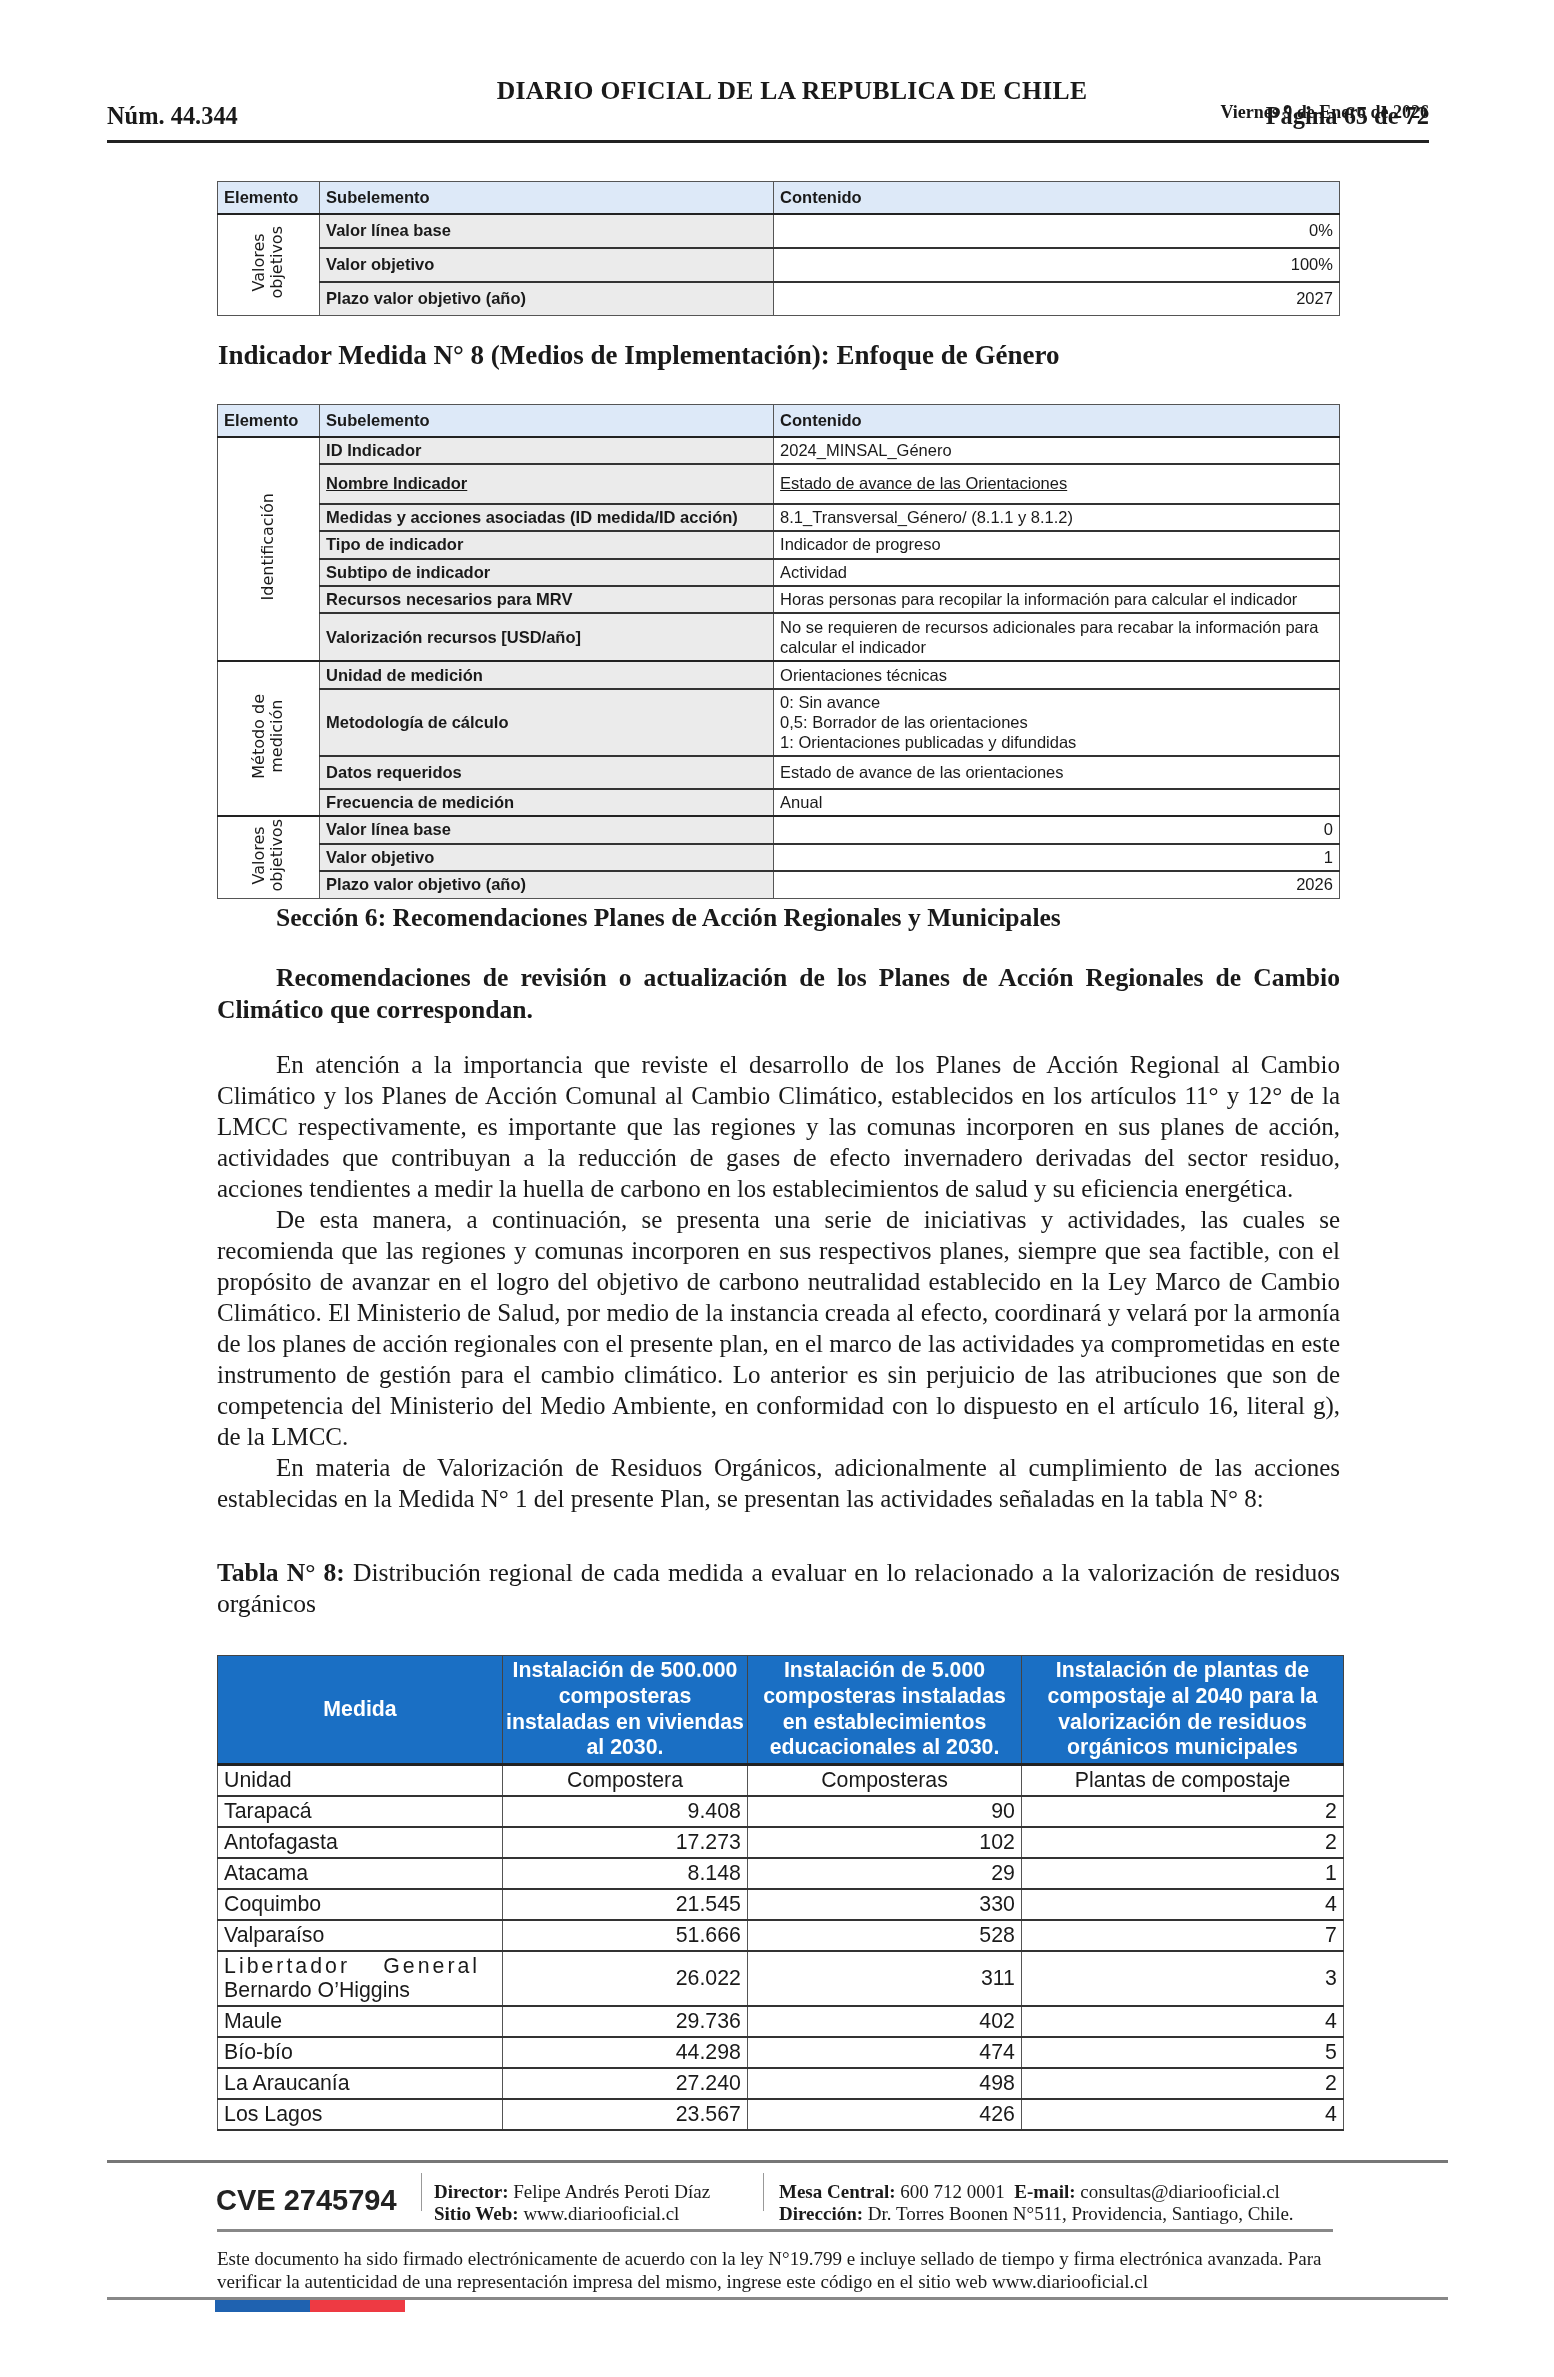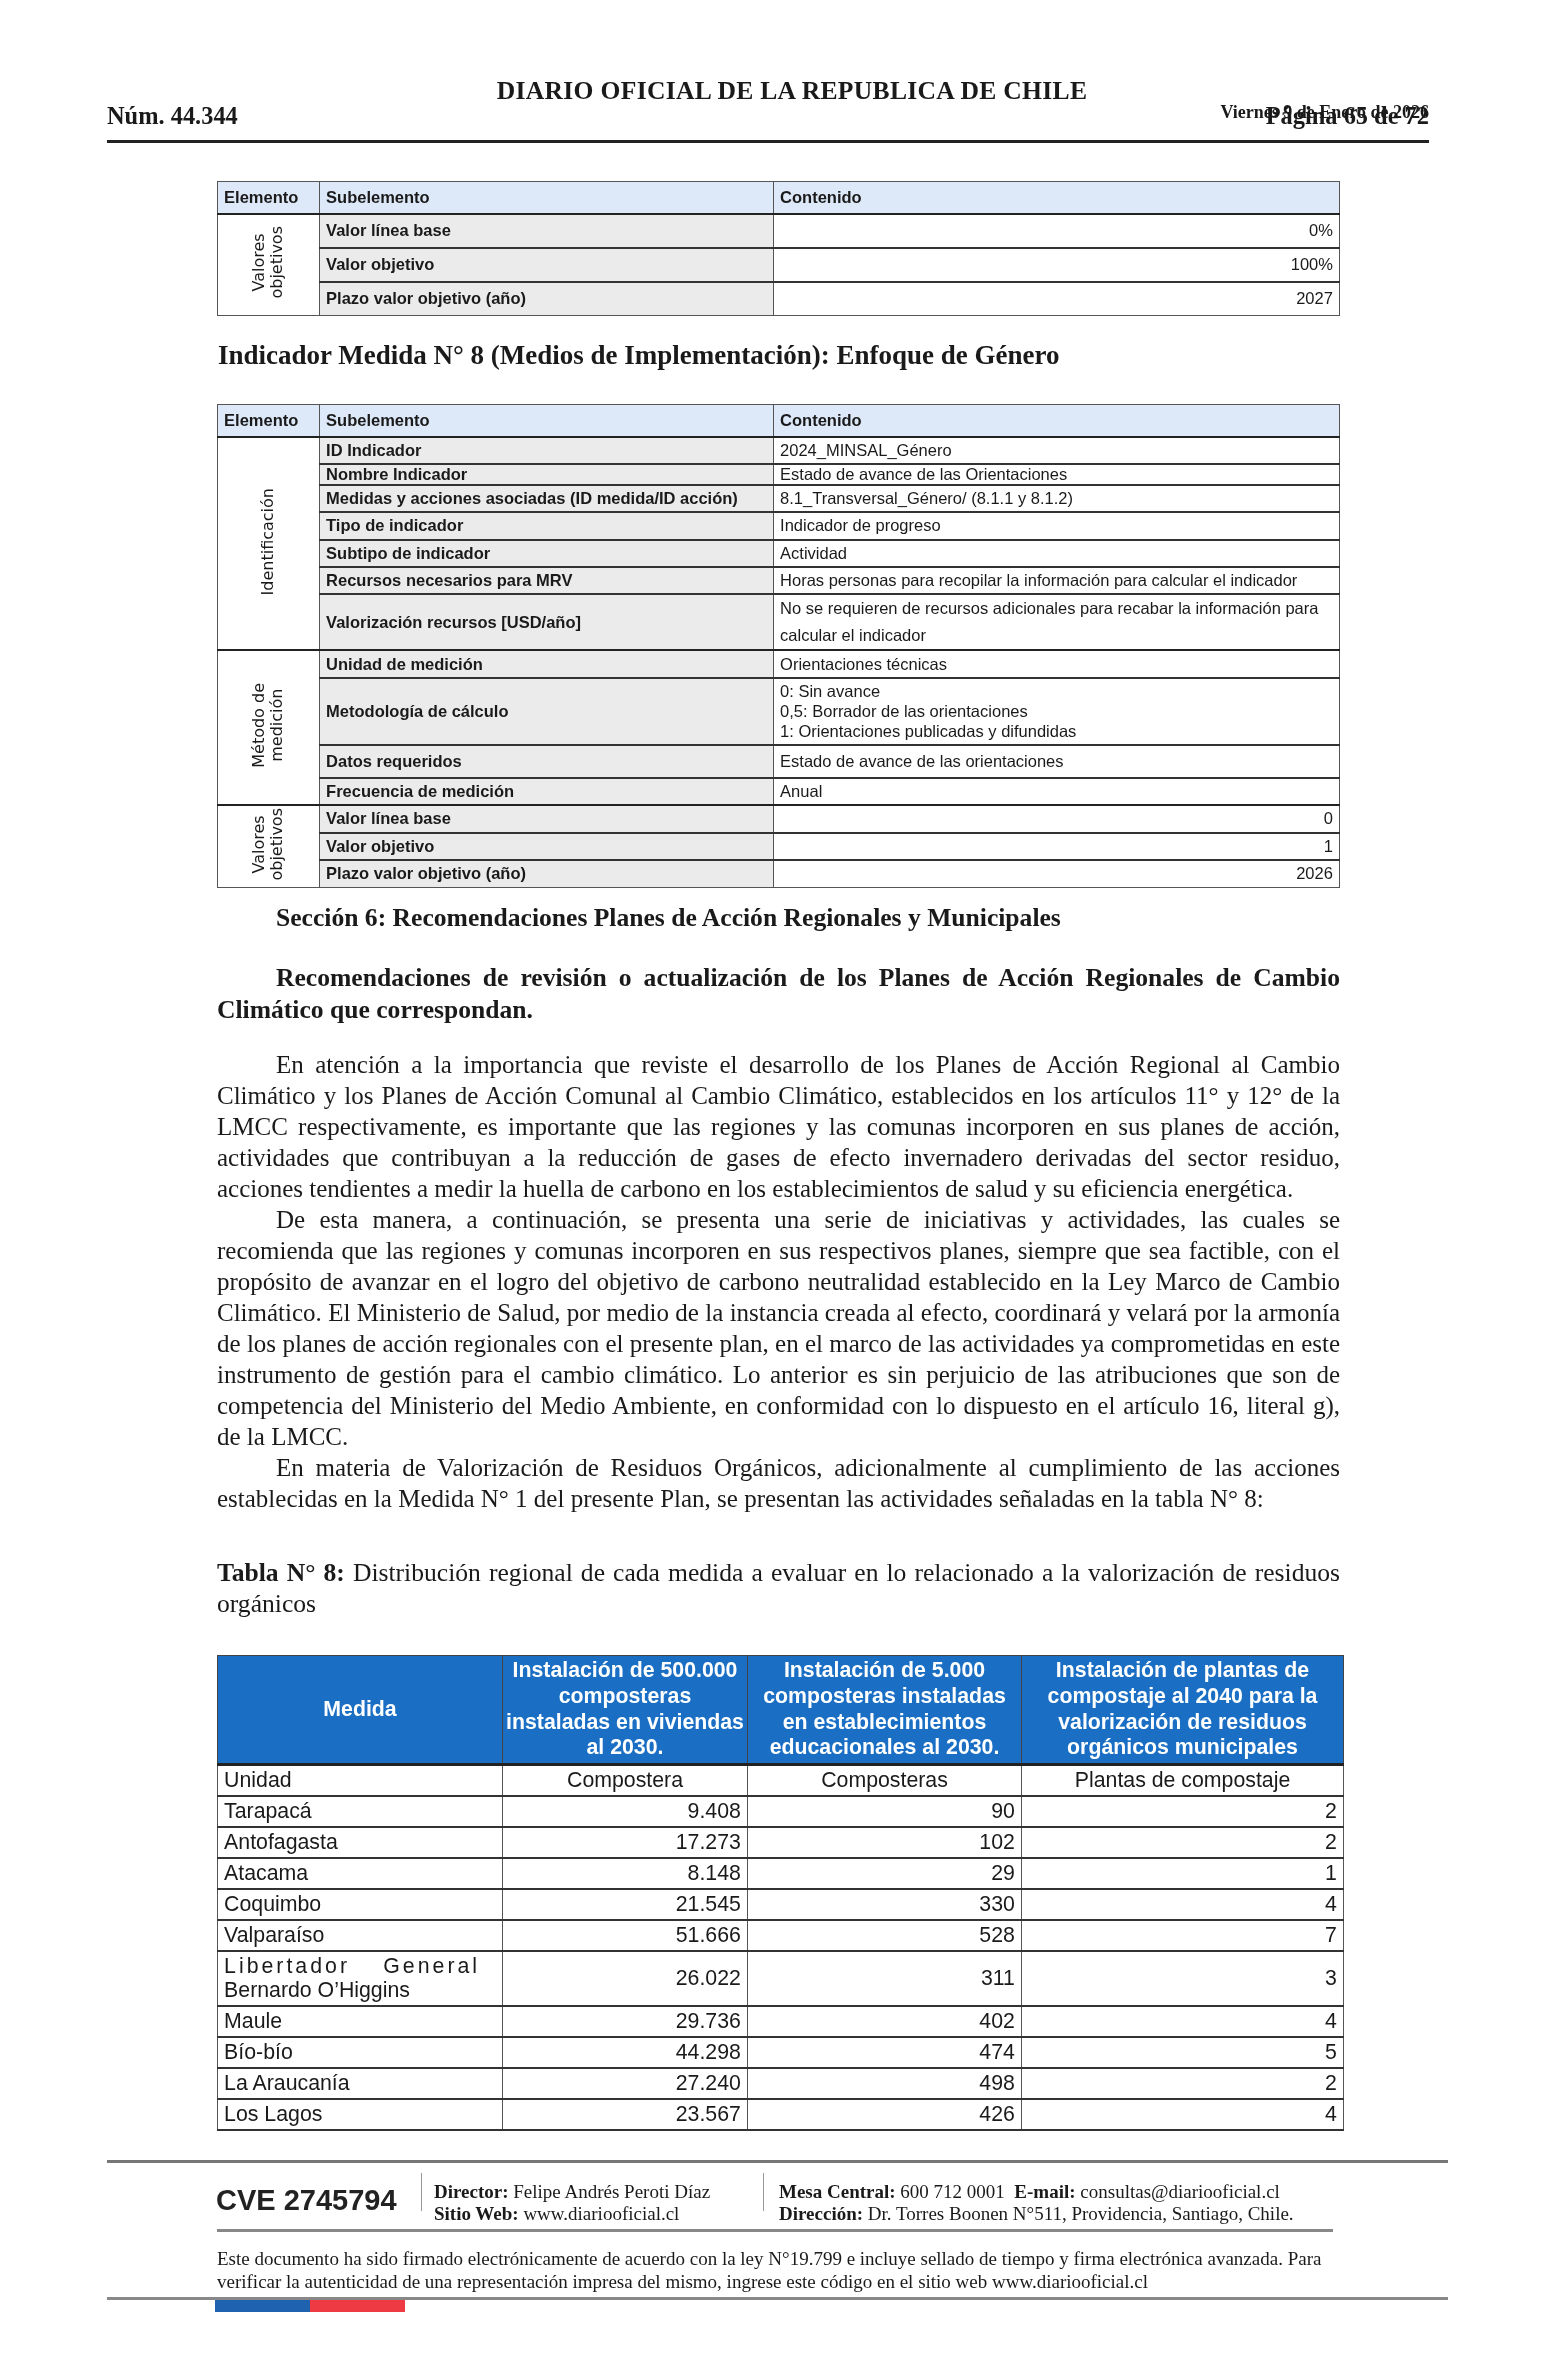--- a/index.html
+++ b/index.html
@@ -128,21 +128,21 @@
   </thead>
   <tbody>
 
     <tr style="height:27.4px;">
       <td class="elem" rowspan="7">
         <span class="vert">Identificación</span>
       </td>
       <td class="sub">ID Indicador</td>
       <td class="val">2024_MINSAL_Género</td>
     </tr>
-    <tr class="row-sep" style="height:21px;">
+    <tr class="row-sep" style="height:40px;text-decoration:underline;">
       <td class="sub">Nombre Indicador</td>
       <td class="val">Estado de avance de las Orientaciones</td>
     </tr>
     <tr class="row-sep" style="height:27.4px;">
       <td class="sub">Medidas y acciones asociadas (ID medida/ID acción)</td>
       <td class="val">8.1_Transversal_Género/ (8.1.1 y 8.1.2)</td>
     </tr>
     <tr class="row-sep" style="height:27.4px;">
       <td class="sub">Tipo de indicador</td>
       <td class="val">Indicador de progreso</td>
@@ -150,21 +150,21 @@
     <tr class="row-sep" style="height:27.4px;">
       <td class="sub">Subtipo de indicador</td>
       <td class="val">Actividad</td>
     </tr>
     <tr class="row-sep" style="height:27.4px;">
       <td class="sub">Recursos necesarios para MRV</td>
       <td class="val">Horas personas para recopilar la información para calcular el indicador</td>
     </tr>
     <tr class="row-sep" style="height:48px;">
       <td class="sub">Valorización recursos [USD/año]</td>
-      <td class="val" style="line-height:27px;border-radius:12px;">No se requieren de recursos adicionales para recabar la información para calcular el indicador</td>
+      <td class="val" style="line-height:20px;border-radius:12px;">No se requieren de recursos adicionales para recabar la información para calcular el indicador</td>
     </tr>
 
     <tr class="grp-start" style="height:27.4px;">
       <td class="elem" rowspan="4">
         <span class="vert"><span>Método de</span><br><span>medición</span></span>
       </td>
       <td class="sub">Unidad de medición</td>
       <td class="val">Orientaciones técnicas</td>
     </tr>
     <tr class="row-sep" style="height:67px;">

